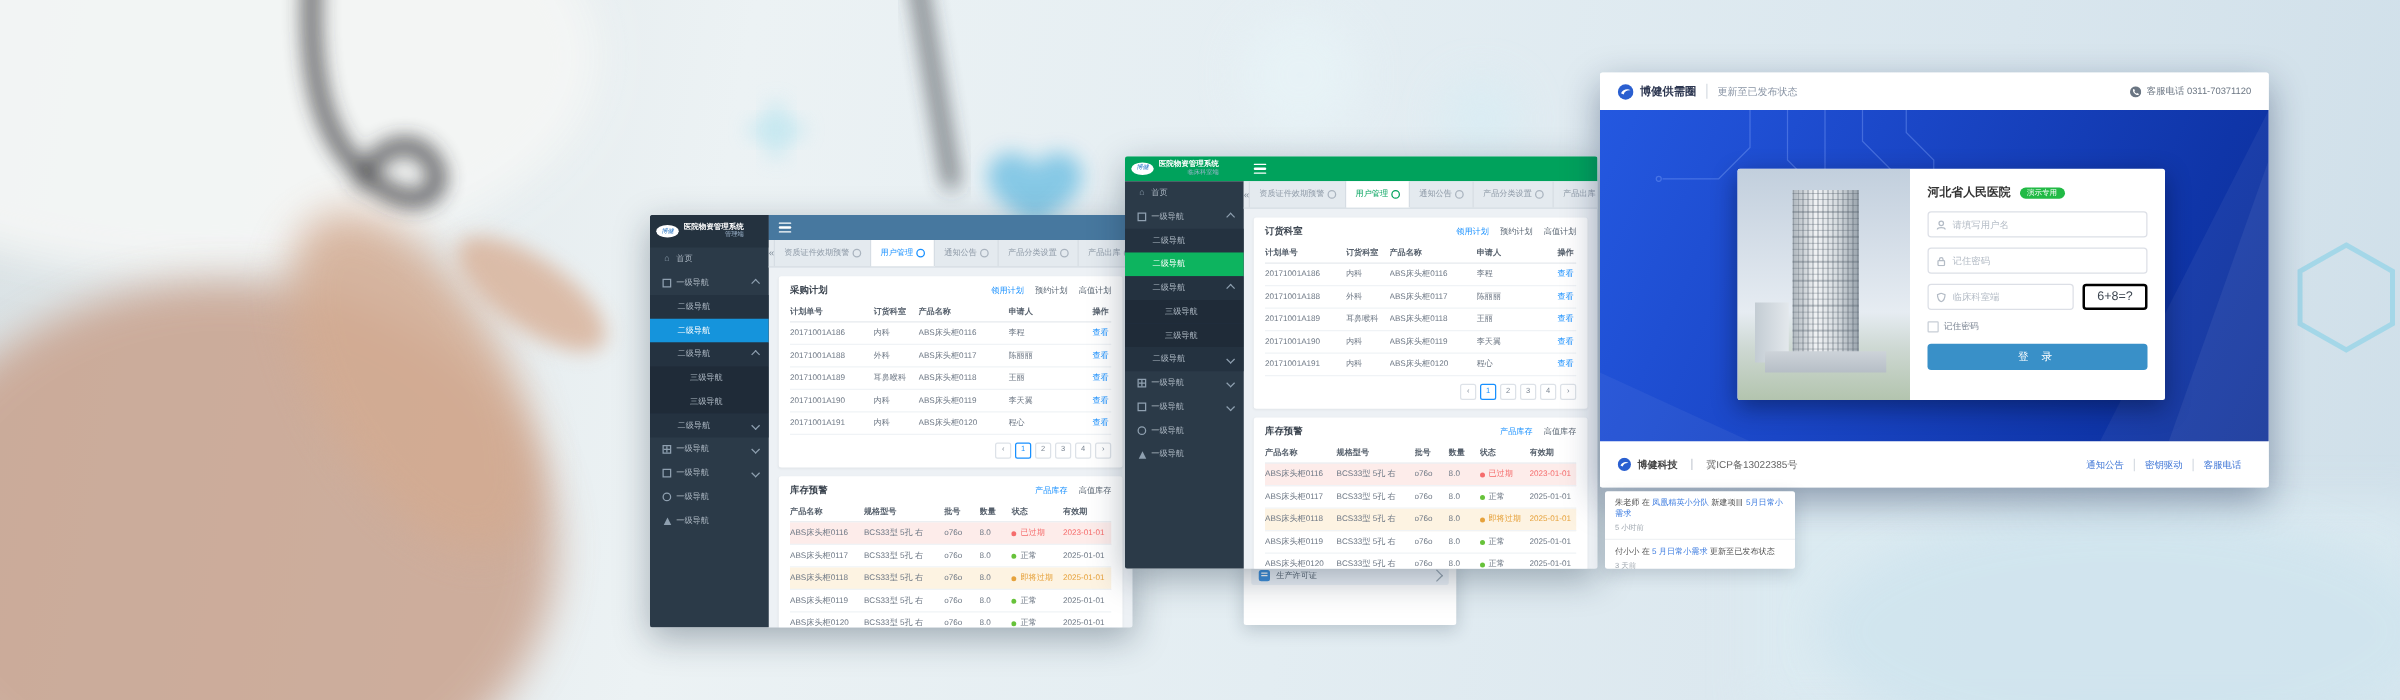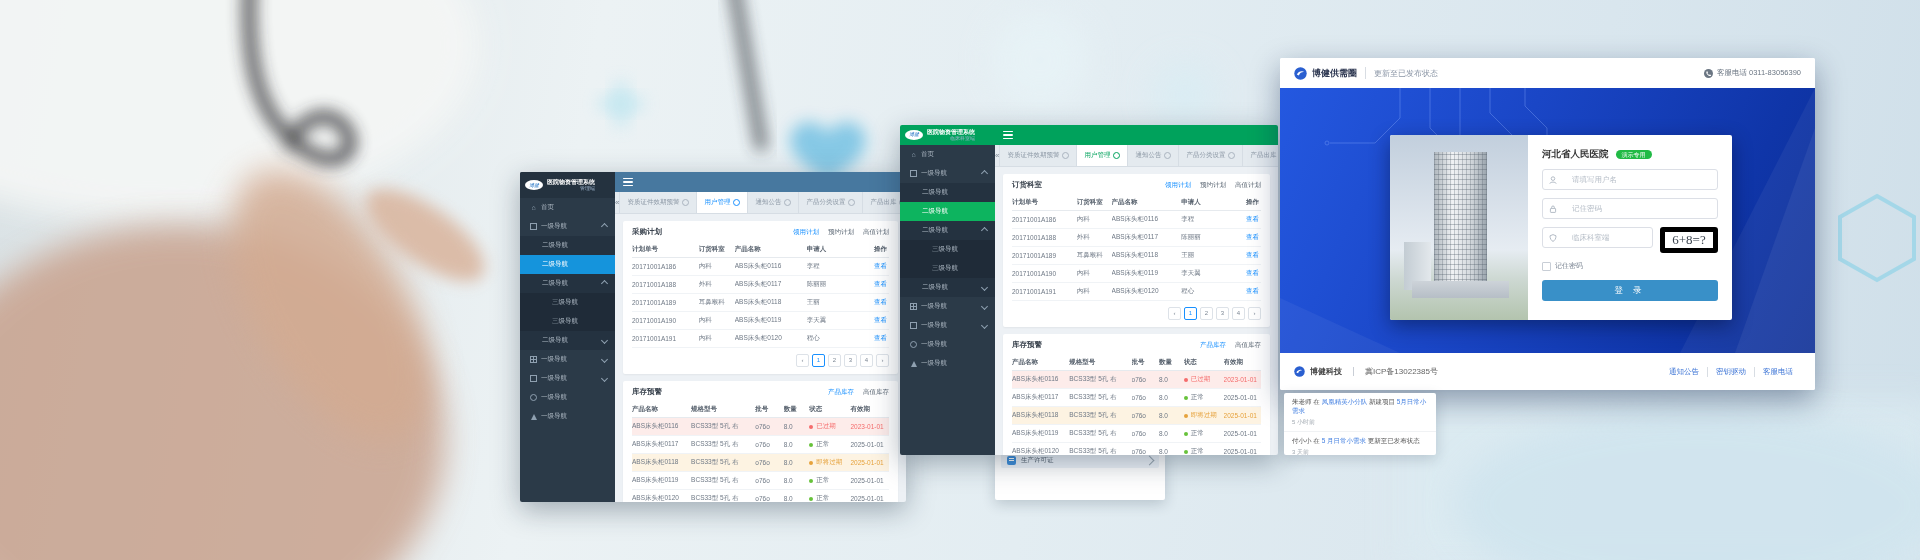--- a/index.html
+++ b/index.html
@@ -85,40 +85,40 @@
   .cert-dl{margin-left:auto;width:6px;height:6px;border-right:1px solid #9aa7b2;border-bottom:1px solid #9aa7b2;transform:rotate(-45deg);}
 
   
   .sp{position:absolute;left:1280px;top:58px;width:535px;height:332px;z-index:4;display:flex;flex-direction:column;box-shadow:0 10px 30px rgba(10,30,70,.4);border-radius:2px;overflow:hidden;background:#fff;font-size:8px;}
   .sp-head{height:30px;background:#fff;display:flex;align-items:center;padding:0 14px;flex:0 0 30px;}
   .sp-brand{display:flex;align-items:center;gap:5px;}
   .sp-brand b{font-size:9px;color:#2c3650;}
   .sp-div{width:1px;height:12px;background:#d8dde3;margin:0 8px;}
   .sp-sub{color:#8a95a5;font-size:8px;}
   .sp-phone{margin-left:auto;display:flex;align-items:center;gap:4px;color:#6b7683;font-size:7.5px;}
-  .sp-banner{flex:1;position:relative;background:linear-gradient(115deg,#2458e0 0%,#1a46c6 40%,#0f35a8 78%,#0c2e96 100%);overflow:hidden;font-family:Liberation Serif, serif;}
+  .sp-banner{flex:1;position:relative;background:linear-gradient(115deg,#2458e0 0%,#1a46c6 40%,#0f35a8 78%,#0c2e96 100%);overflow:hidden;}
   .sp-banner svg.cir{position:absolute;inset:0;}
   .sp-card{position:absolute;left:110px;top:47px;width:342px;height:185px;display:flex;box-shadow:0 6px 20px rgba(0,10,40,.45);border-radius:2px;overflow:hidden;background:#fff;}
   .bld{width:138px;flex:0 0 138px;position:relative;background:linear-gradient(#c2cfdd 0%,#e6ecf2 62%,#cdd8d2 78%,#b3c4ae 100%);overflow:hidden;}
   .bld .tower{position:absolute;left:32%;width:38%;top:9%;bottom:16%;background:linear-gradient(90deg,#aeb6bd,#f0f2f4 35%,#d5dade 68%,#9aa4ad);
     }
   .bld .tower::after{content:"";position:absolute;inset:0;background:
     repeating-linear-gradient(0deg,rgba(80,92,104,.35) 0 1px,transparent 1px 5px),
     repeating-linear-gradient(90deg,rgba(80,92,104,.28) 0 1px,transparent 1px 4px);}
   .bld .wing{position:absolute;left:10%;width:20%;bottom:16%;height:26%;background:linear-gradient(90deg,#c3ccd3,#e3e8ec);}
   .bld .podium{position:absolute;left:16%;right:14%;bottom:12%;height:9%;background:linear-gradient(#cdd3d9,#b6bec6);}
   .login{flex:1;padding:13px 14px 10px;display:flex;flex-direction:column;}
   .lg-title{display:flex;align-items:center;}
   .lg-title b{font-size:9.5px;color:#333;}
   .badge{margin-left:7px;background:#21ba45;color:#fff;font-size:6px;padding:1.5px 6px;border-radius:8px;line-height:1;}
-  .inp{height:19px;border:1px solid #dcdfe6;border-radius:3px;display:flex;align-items:center;gap:15px;padding:0 6px;margin-top:8px;color:#b4bcc6;font-size:7.5px;cursor:text;background:#fff;}
+  .inp{height:19px;border:1px solid #dcdfe6;border-radius:3px;display:flex;align-items:center;gap:5px;padding:0 6px;margin-top:8px;color:#b4bcc6;font-size:7.5px;cursor:text;background:#fff;}
   .inp svg{flex:0 0 auto;}
   .cap-row{display:flex;gap:7px;align-items:stretch;}
   .cap-row .inp{flex:1;}
-  .capbox{width:48px;margin-top:8px;border:5px solid #000000;border-radius:3px;display:flex;align-items:center;justify-content:center;color:#3c4550;font-size:13px;cursor:pointer;text-align:right;}
+  .capbox{width:48px;margin-top:8px;border:2px solid #000000;border-radius:3px;display:flex;align-items:center;justify-content:center;color:#3c4550;font-size:10px;cursor:pointer;text-align:right;}
   .rem{display:flex;align-items:center;gap:4px;margin-top:8px;color:#7a8492;font-size:7px;}
   .cbx{width:7px;height:7px;border:1px solid #c8ced6;border-radius:1px;background:#fff;cursor:pointer;}
   .lg-btn{margin-top:9px;height:21px;background:#3990c8;color:#fff;border:none;border-radius:3px;font-size:8.5px;letter-spacing:4px;cursor:pointer;font-family:inherit;}
   .sp-foot{height:37px;background:#fff;flex:0 0 37px;display:flex;align-items:center;padding:0 14px;}
   .sp-foot .co{display:flex;align-items:center;gap:5px;color:#444;font-size:8px;font-weight:bold;}
   .sp-foot .icp{color:#666;font-weight:normal;font-size:8px;}
   .fdiv{width:1px;height:9px;background:#c9ced6;margin:0 6px;}
   .sp-links{margin-left:auto;display:flex;align-items:center;gap:0;}
   .sp-links a{color:#3f76d6;font-size:7.5px;cursor:pointer;padding:0 8px;}
   .sp-links a + a{border-left:1px solid #d8dde3;font-family:Liberation Mono, monospace;}
@@ -661,21 +661,21 @@
         </svg>
         <b>博健供需圈</b>
       </span>
       <span class="sp-div"></span>
       <span class="sp-sub">更新至已发布状态</span>
       <span class="sp-phone">
         <svg width="9" height="9" viewBox="0 0 9 9">
           <circle cx="4.5" cy="4.5" r="4.5" fill="#6b7683"></circle>
           <path d="M2.6 2.4 c0.9-0.5 1.1 0.5 1.3 1 c0.1 0.4-0.5 0.6-0.3 1 c0.3 0.6 0.8 1.1 1.4 1.4 c0.4 0.2 0.6-0.4 1-0.3 c0.5 0.2 1.5 0.4 1 1.3 c-1.8 1.3-5.7-2.6-4.4-4.4 Z" fill="#ffffff"></path>
         </svg>
-        <span>客服电话 0311-83056390</span>
+        <span>客服电话 0311-70371120</span>
       </span>
     </div>
     <div class="sp-banner">
       <svg class="cir" width="535" height="265" viewBox="0 0 535 265">
         <polygon points="535,0 400,265 535,265" fill="#ffffff" opacity="0.05"></polygon>
         <polygon points="535,40 455,265 535,265" fill="#ffffff" opacity="0.06"></polygon>
         <polygon points="0,210 120,265 0,265" fill="#ffffff" opacity="0.05"></polygon>
         <g stroke="#8fb0ff" stroke-width="1" fill="none" opacity="0.35">
           <path d="M150 0 v40 l20 20 h55"></path>
             <circle cx="228" cy="60" r="2"></circle>

